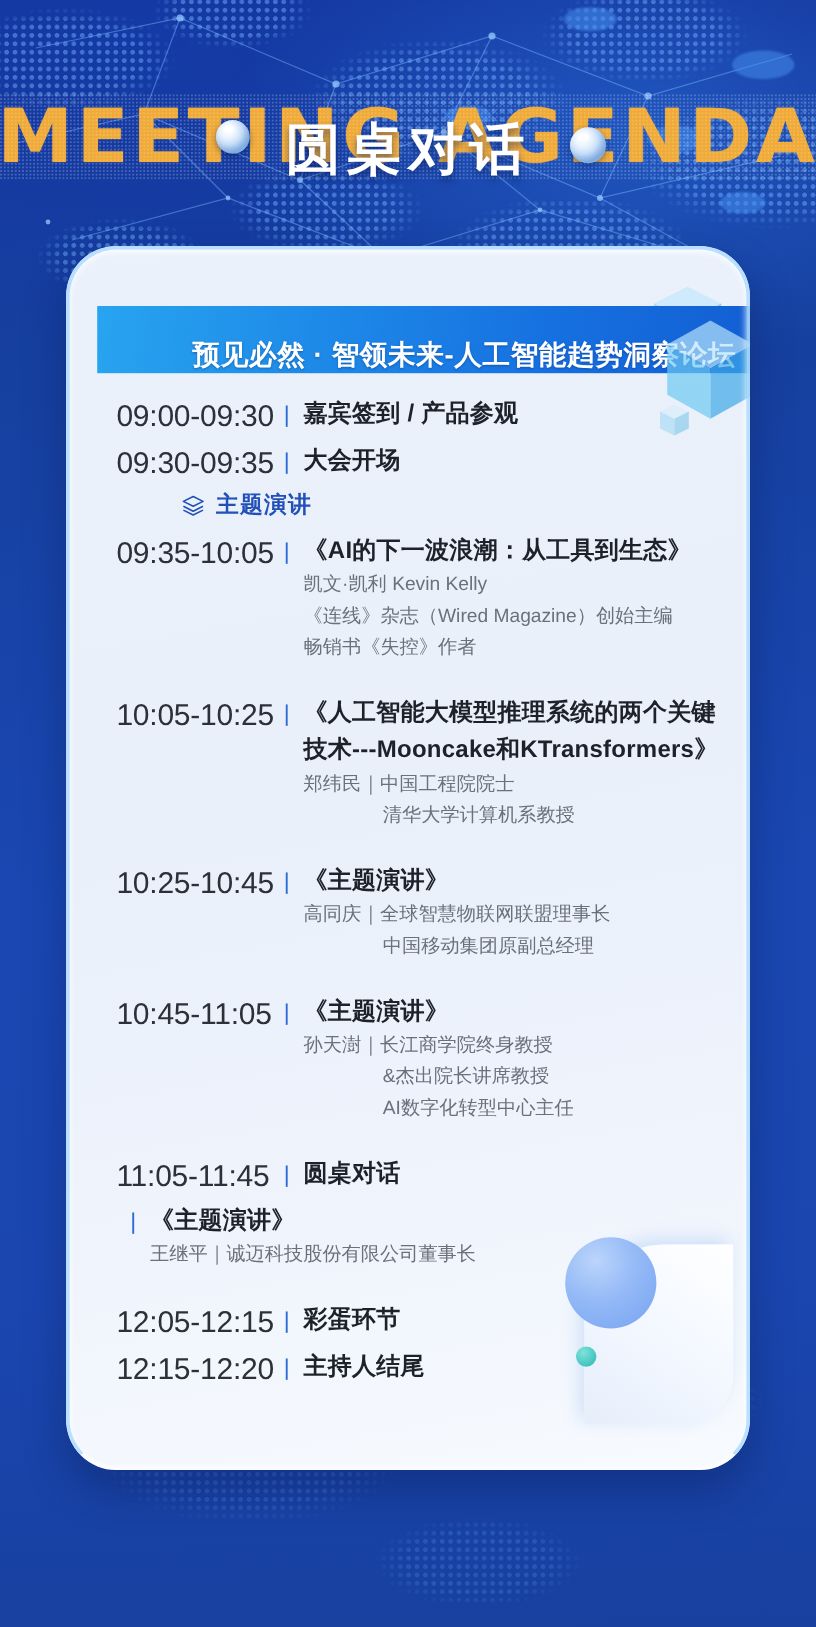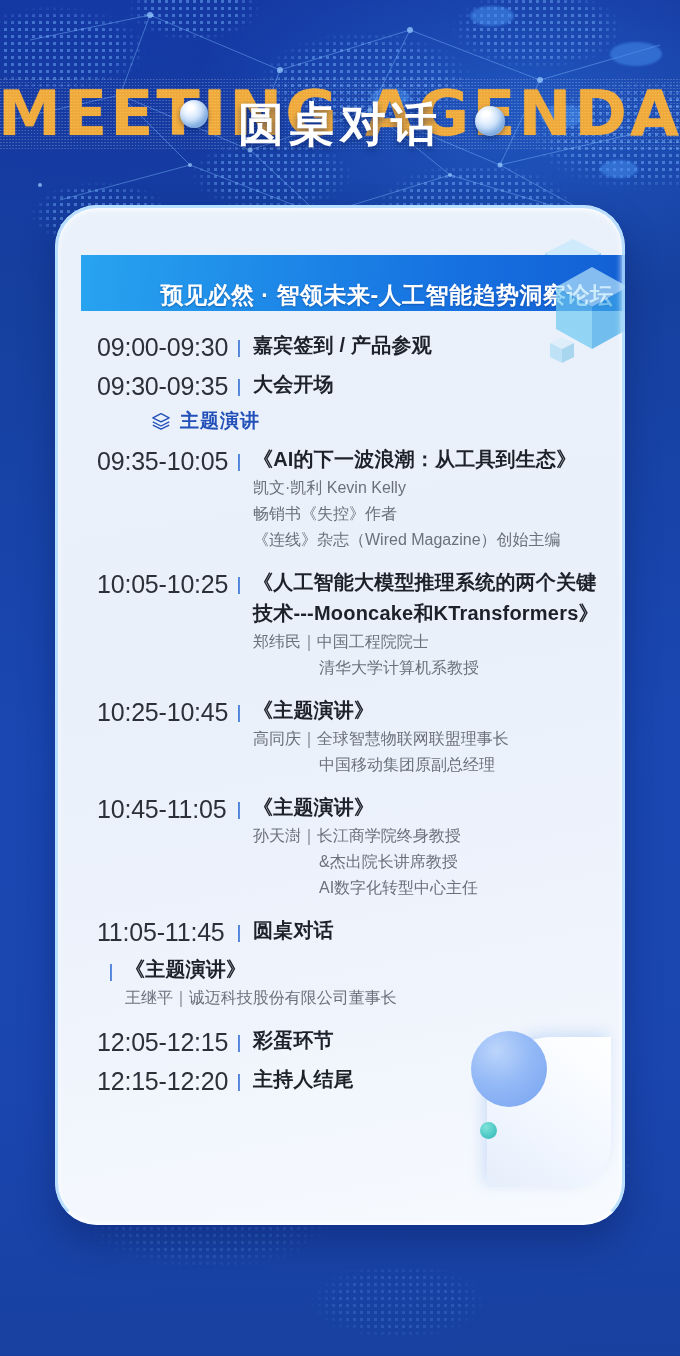--- a/index.html
+++ b/index.html
@@ -143,21 +143,21 @@
   }
   .banner-text{
     color:#fff; font-size:23px; font-weight:bold; letter-spacing:.5px;
     white-space:nowrap;
     text-shadow:0 1px 2px rgba(5,35,105,.4);
   }
 
   
   .agenda{ position:absolute; left:0; top:125px; width:570px; }
   .row{ display:flex; align-items:flex-start; padding:0 0 0 42px; margin-bottom:5px; }
-  .row.gap-top{ margin-top:14px; }
+  .row.gap-top{ margin-top:26px; }
   .time{
     width:128px; flex:0 0 128px;
     font-size:25px; line-height:34px; color:#2c3038;
     font-family:"Liberation Sans",sans-serif; letter-spacing:-.2px;
     white-space:nowrap;
   }
   .sep{
     flex:0 0 28px; text-align:center;
     color:#2c6ad4; font-size:19px; line-height:34px; font-weight:400;
   }
@@ -299,22 +299,22 @@
         </svg>
         <span class="section-label">主题演讲</span>
       </div>
 
       <div class="row">
         <div class="time">09:35-10:05</div>
         <div class="sep">|</div>
         <div class="body">
           <div class="title">《AI的下一波浪潮：从工具到生态》</div>
           <div class="speaker">凯文·凯利 Kevin Kelly</div>
+          <div class="speaker">《连线》杂志（Wired Magazine）创始主编</div>
           <div class="speaker">畅销书《失控》作者</div>
-          <div class="speaker">《连线》杂志（Wired Magazine）创始主编</div>
         </div>
       </div>
 
       <div class="row gap-top">
         <div class="time">10:05-10:25</div>
         <div class="sep">|</div>
         <div class="body">
           <div class="title">《人工智能大模型推理系统的两个关键技术---Mooncake和KTransformers》</div>
           <div class="speaker">郑纬民｜中国工程院院士</div>
           <div class="speaker indent">清华大学计算机系教授</div>

